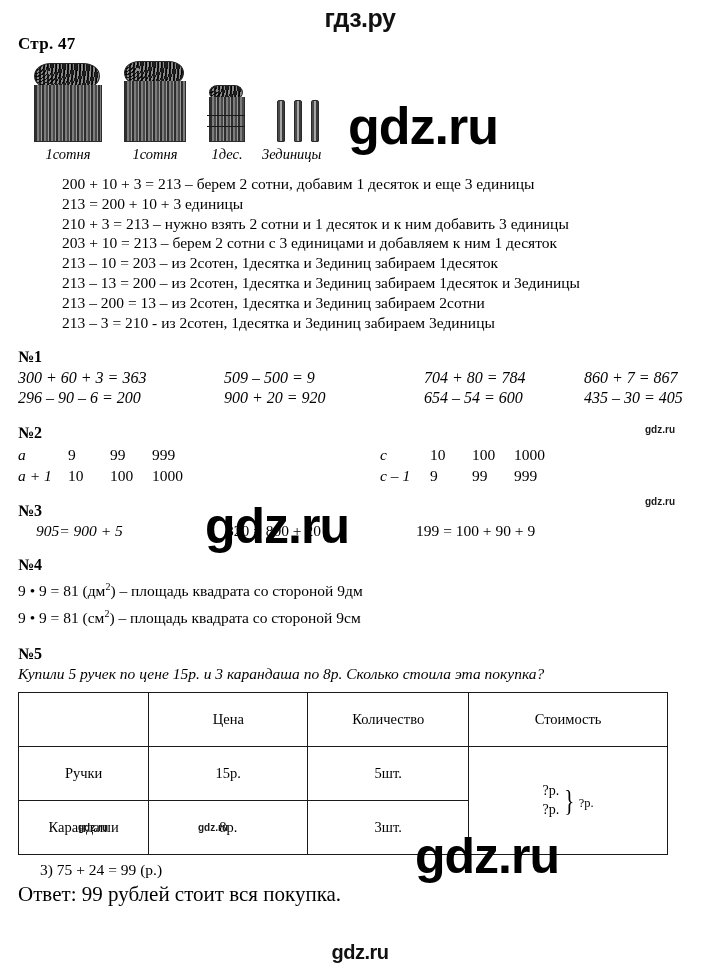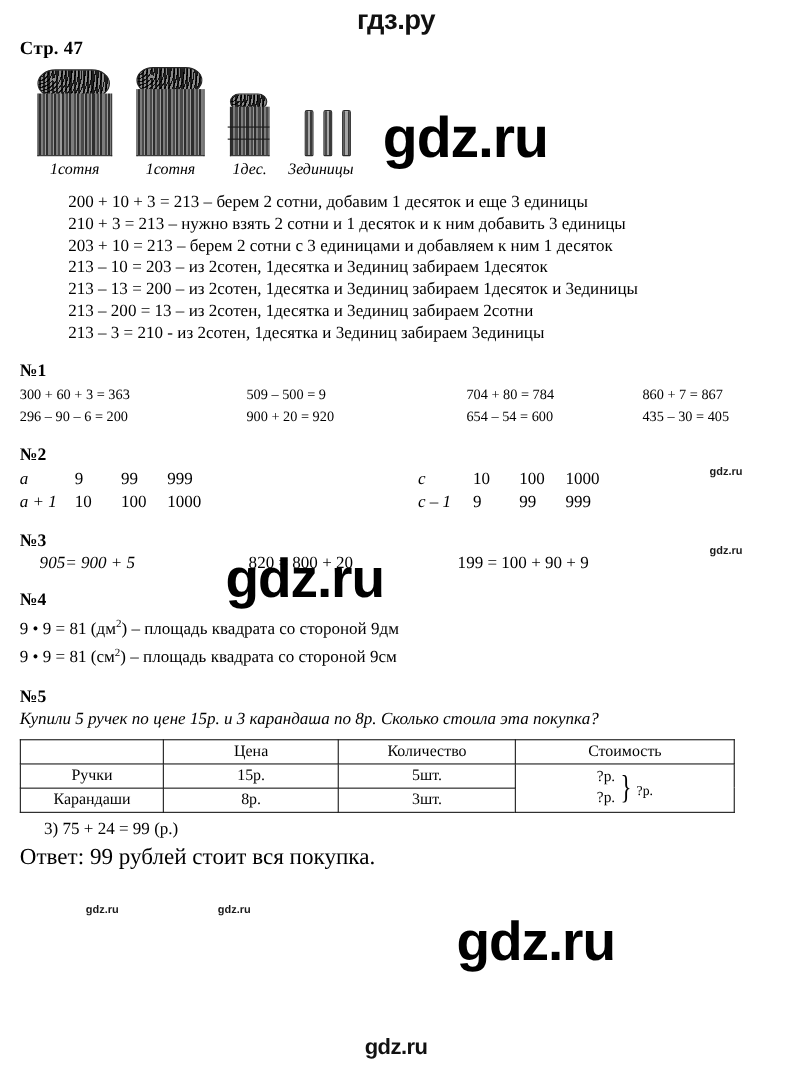--- a/index.html
+++ b/index.html
@@ -152,22 +152,23 @@
   
   .sec-title {
     font-weight: bold;
     font-size: 16px;
     margin-top: 16px;
     margin-bottom: 2px;
   }
 
   .cols {
     display: flex;
-    font-size: 13px;
+    font-size: 16px;
     line-height: 20px;
+    font-style: italic;
   }
   .ex-col { }
   .c1 { width: 206px; }
   .c2 { width: 200px; }
   .c3 { width: 160px; }
   .c4 { width: 118px; }
 
   
   .vartable {
     font-size: 15.5px;
@@ -207,21 +208,21 @@
   table.goods {
     border-collapse: collapse;
     margin-top: 9px;
     width: 650px;
     font-size: 14.5px;
   }
   table.goods td {
     border: 1.3px solid #1a1a1a;
     text-align: center;
     height: 21px;
-    padding: 0 2px;
+    padding: 16px 2px;
   }
   table.goods td.first { width: 128px; }
   table.goods td.price { width: 160px; }
   table.goods td.qty   { width: 160px; }
   table.goods td.cost  { width: 200px; }
 
   .cost-cell {
     position: relative;
     height: 42px;
     padding: 0;
@@ -341,20 +342,21 @@
     <div class="bundle-labels">
       <span class="s1">1сотня</span>
       <span class="s2">1сотня</span>
       <span class="s3">1дес.</span>
       <span class="s4">3единицы</span>
     </div>
   </div>
 
   <div class="explain">
     <div>200 + 10 + 3 = 213 – берем 2 сотни, добавим 1 десяток и еще 3 единицы</div>
+    <div>213 = 200 + 10 + 3 единицы</div>
     <div>210 + 3 = 213 – нужно взять 2 сотни и 1 десяток и к ним добавить 3 единицы</div>
     <div>203 + 10 = 213 – берем 2 сотни с 3 единицами и добавляем к ним 1 десяток</div>
     <div>213 – 10 = 203 – из 2сотен, 1десятка и 3единиц забираем 1десяток</div>
     <div>213 – 13 = 200 – из 2сотен, 1десятка и 3единиц забираем 1десяток и 3единицы</div>
     <div>213 – 200 = 13 – из 2сотен, 1десятка и 3единиц забираем 2сотни</div>
     <div>213 – 3 = 210 - из 2сотен, 1десятка и 3единиц забираем 3единицы</div>
   </div>
 
   <div class="sec-title">№1</div>
   <div class="cols">

